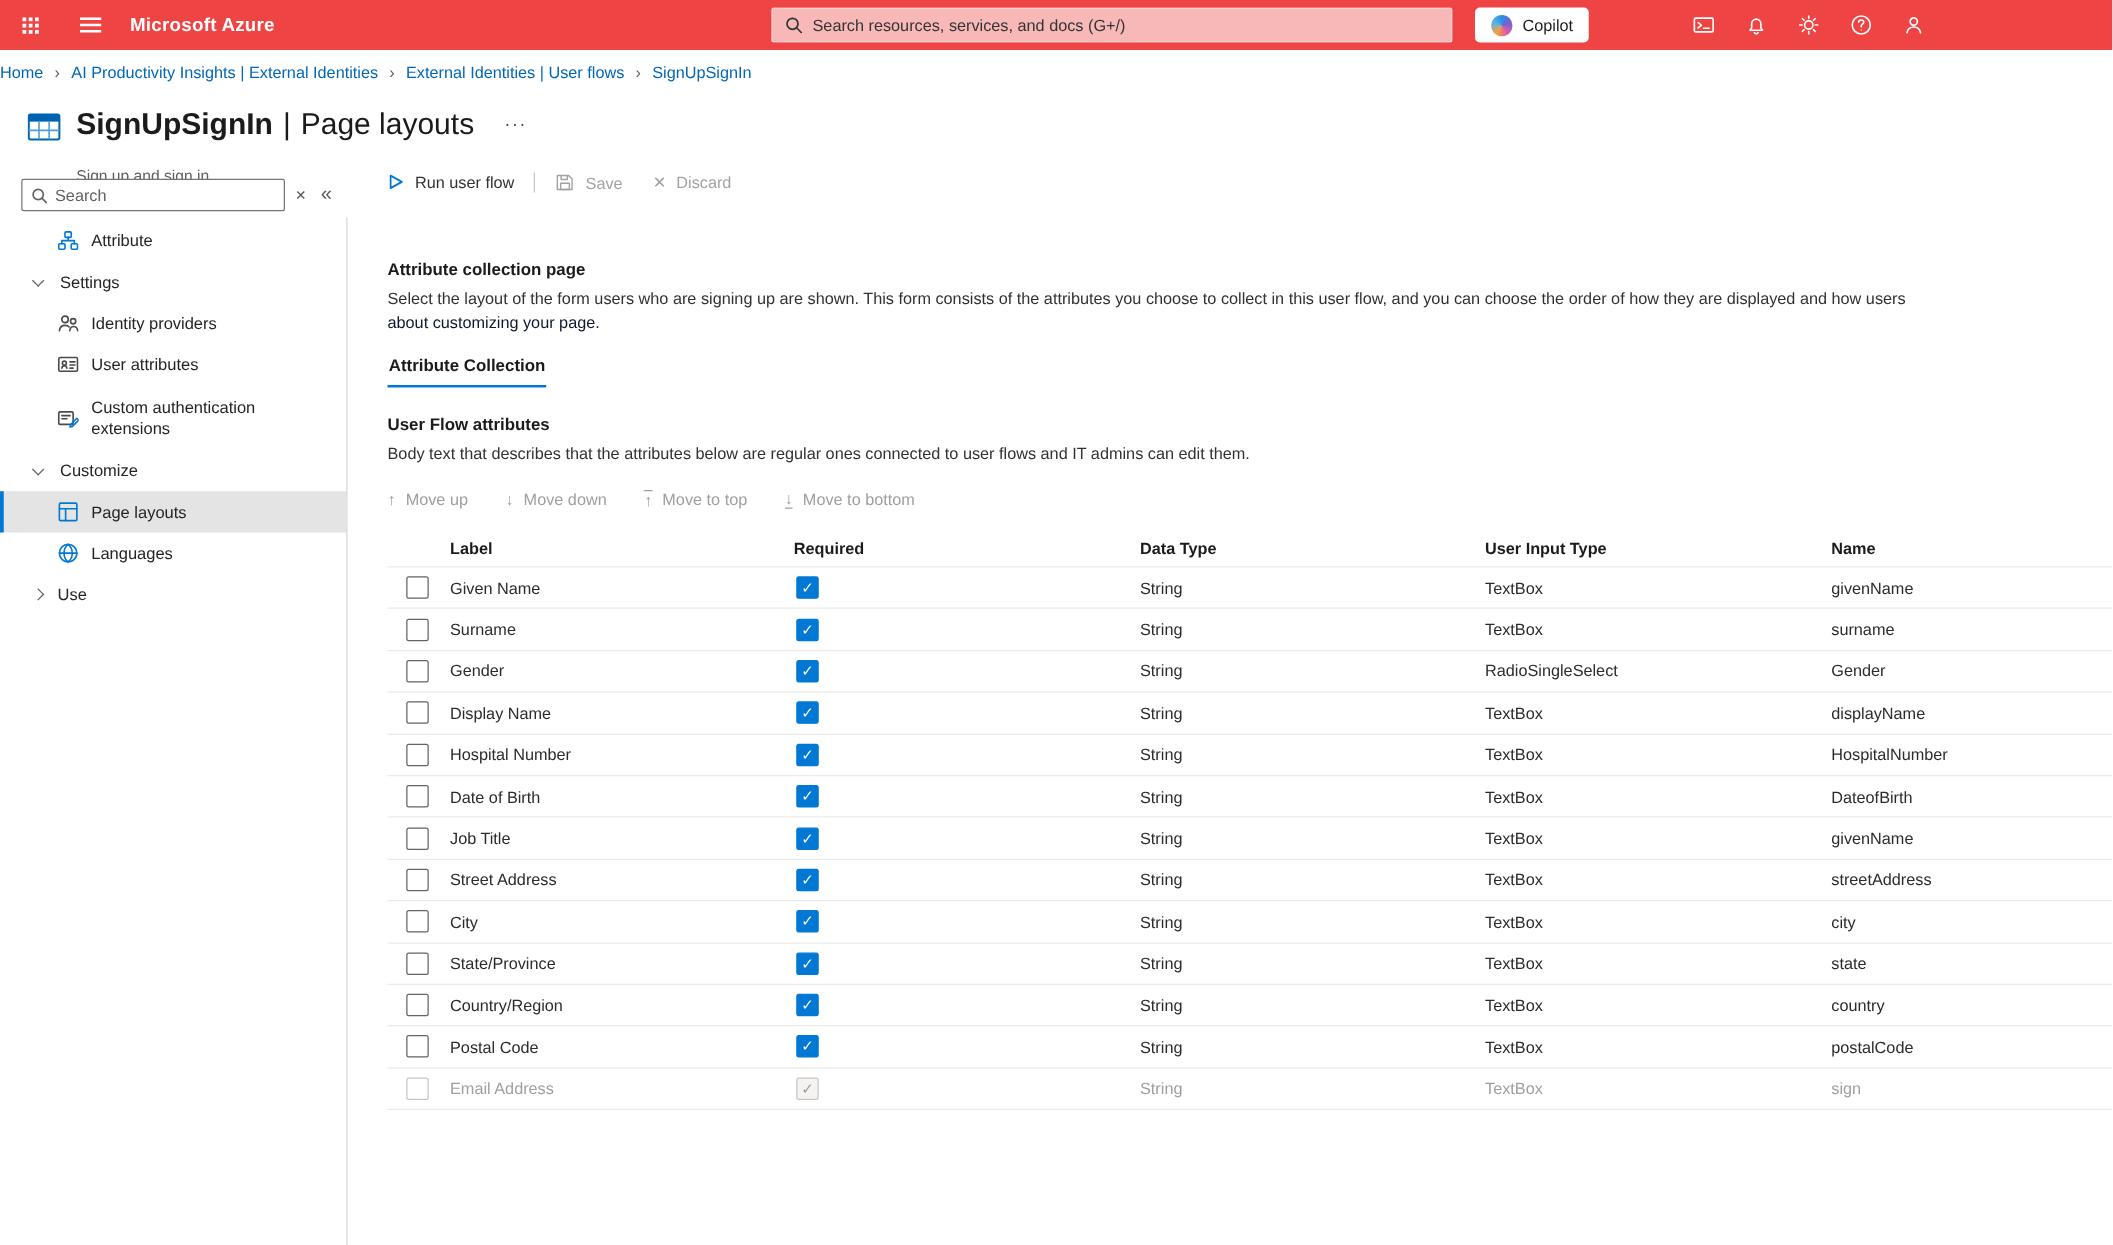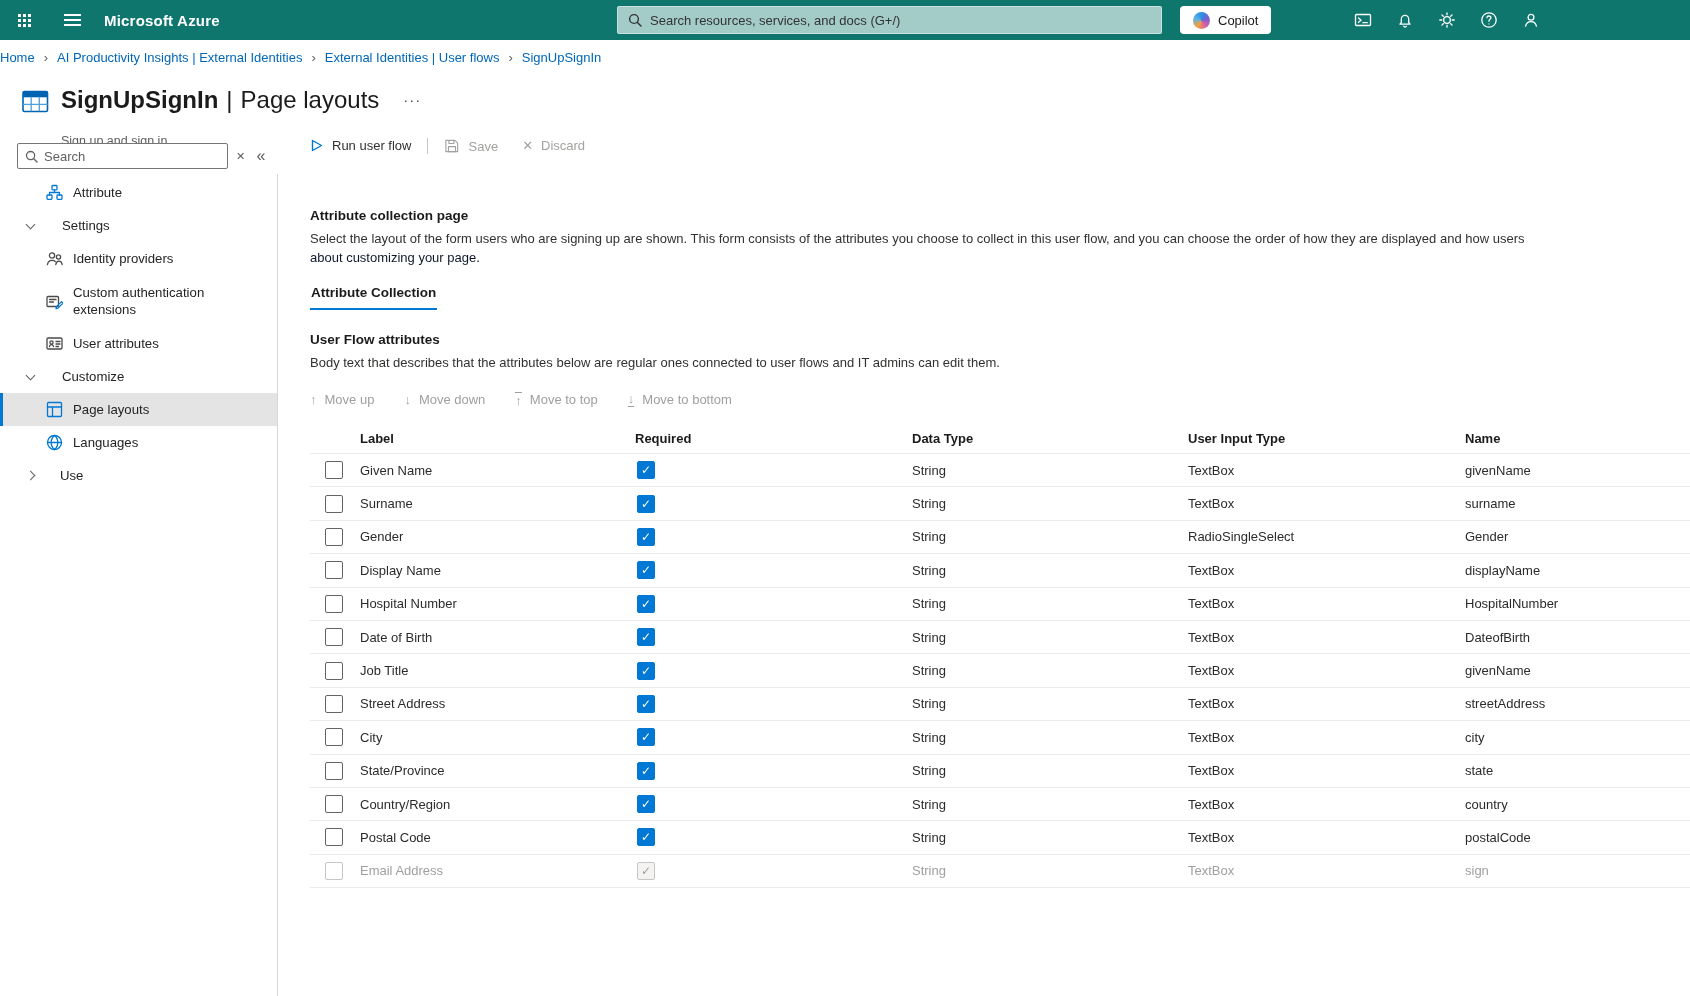--- a/index.html
+++ b/index.html
@@ -2,21 +2,21 @@
 <html><head>
 <meta charset="utf-8">
 <style>
   *{margin:0;padding:0;box-sizing:border-box}
   html,body{width:1690px;height:996px;overflow:hidden;background:#fff;color:#1b1b1b;
     font-family:"Liberation Sans","DejaVu Sans",sans-serif;font-size:13px}
   button{font:inherit;background:none;border:none;cursor:pointer;color:inherit}
   input{font:inherit;border:none;outline:none;background:transparent}
 
   
-  .topbar{position:relative;height:40px;background:#0f766e;color:#fff;display:flex;align-items:center}
+  .topbar{position:relative;height:40px;background:#ef4444;color:#fff;display:flex;align-items:center}
   .tb-btn{width:48px;height:40px;display:flex;align-items:center;justify-content:center}
   .waffle{width:3px;height:3px;background:#fff;transform:translate(-5px,-5px);
     box-shadow:5px 0 #fff,10px 0 #fff,0 5px #fff,5px 5px #fff,10px 5px #fff,0 10px #fff,5px 10px #fff,10px 10px #fff}
   .hamb{width:17px;height:2px;background:#fff;position:relative}
   .hamb::before,.hamb::after{content:"";position:absolute;left:0;width:17px;height:2px;background:#fff}
   .hamb::before{top:-5px}.hamb::after{top:5px}
   .tb-title{font-size:15px;font-weight:700;margin-left:8px;letter-spacing:.2px}
   .tb-search{position:absolute;left:617px;top:6px;width:545px;height:28px;border-radius:2px;
     background:rgba(255,255,255,.62);border:1px solid rgba(255,255,255,.4);
     display:flex;align-items:center;padding:0 10px;gap:8px}
@@ -50,21 +50,21 @@
   .sidebar{width:277px;flex:none;display:flex;flex-direction:column}
   .sb-top{height:36px;display:flex;align-items:center;padding:0 8px 0 17px;gap:6px}
   .sb-search{flex:1;height:26px;border:1px solid #757575;border-radius:2px;display:flex;align-items:center;padding:0 7px;gap:6px;background:#fff}
   .sb-search input{flex:1;font-size:13px;color:#1b1b1b;min-width:0}
   .sb-search input::placeholder{color:#616161;opacity:1}
   .sb-search svg,.cmd-run svg{flex:none}
   .sb-clear{color:#5a5a5a;font-size:11px;width:18px}
   .sb-collapse{color:#5a5a5a;font-size:16px;width:22px}
   .sb-nav{flex:1;padding-top:2px;overflow:hidden}
   .nav-row{height:33px;display:flex;align-items:center;font-size:13.2px;color:#242424;cursor:pointer}
-  .nav-row.group{padding-left:27px;gap:28px}
+  .nav-row.group{padding-left:27px;gap:14px}
   .nav-row.leaf{padding-left:46px;gap:10px}
   .nav-row.two-line{height:52px}
   .nav-row.two-line .nav-label{white-space:normal;width:175px;line-height:17px}
   .nav-label{white-space:nowrap}
   .chev{width:7px;height:7px;border-right:1.6px solid #616161;border-bottom:1.6px solid #616161;
     transform:rotate(45deg);margin-top:-3px;flex:none}
   .chev.right{transform:rotate(-45deg);margin-top:0;margin-right:-2px}
   .nav-ico{width:17px;height:17px;flex:none;display:flex;align-items:center;justify-content:center}
   .nav-ico svg{stroke-width:1.3;fill:none;stroke-linecap:round;stroke-linejoin:round}
   .nav-row.selected{background:#e4e4e4;border-left:3px solid #0078d4;padding-left:43px}
@@ -233,40 +233,40 @@
           <svg width="17" height="17" viewBox="0 0 17 17" stroke="#4a4a4a">
             <circle cx="6" cy="5.5" r="2.6"></circle>
             <path d="M1.5 14.5c.4-2.8 2-4.2 4.5-4.2 1.4 0 2.5.4 3.3 1.2"></path>
             <circle cx="12.5" cy="7" r="2.1"></circle>
             <path d="M9.8 14.5c.3-2.2 1.4-3.3 3.2-3.3 1.7 0 2.8 1.1 3.2 3.3"></path>
           </svg>
         </span>
         <span class="nav-label">Identity providers</span>
       </div>
 
+      <div class="nav-row leaf">
+        <span class="nav-ico">
+          <svg width="17" height="17" viewBox="0 0 17 17" stroke="#4a4a4a">
+            <rect x="1" y="3" width="15" height="11" rx="1.2"></rect>
+            <circle cx="5.5" cy="7.5" r="1.6"></circle>
+            <path d="M3.5 11.5c.3-1.3 1-2 2-2s1.7.7 2 2M10 6.5h4M10 9h4M10 11.5h2.5"></path>
+          </svg>
+        </span>
+        <span class="nav-label">User attributes</span>
+      </div>
+
       <div class="nav-row leaf two-line">
         <span class="nav-ico">
           <svg width="17" height="17" viewBox="0 0 17 17" stroke="#4a4a4a">
             <rect x="1" y="3.5" width="11.5" height="10" rx="1"></rect>
             <path d="M3.5 6.5h6.5M3.5 9h4"></path>
             <path d="M10.5 13.6l5-5 1.5 1.5-5 5-2 .5z" stroke="#0078d4"></path>
           </svg>
         </span>
         <span class="nav-label">Custom authentication extensions</span>
-      </div>
-
-      <div class="nav-row leaf">
-        <span class="nav-ico">
-          <svg width="17" height="17" viewBox="0 0 17 17" stroke="#4a4a4a">
-            <rect x="1" y="3" width="15" height="11" rx="1.2"></rect>
-            <circle cx="5.5" cy="7.5" r="1.6"></circle>
-            <path d="M3.5 11.5c.3-1.3 1-2 2-2s1.7.7 2 2M10 6.5h4M10 9h4M10 11.5h2.5"></path>
-          </svg>
-        </span>
-        <span class="nav-label">User attributes</span>
       </div>
 
       <div class="nav-row group">
         <span class="chev"></span>
         <span class="nav-label">Customize</span>
       </div>
 
       <div class="nav-row leaf selected">
         <span class="nav-ico">
           <svg width="17" height="17" viewBox="0 0 17 17" stroke="#0078d4">

